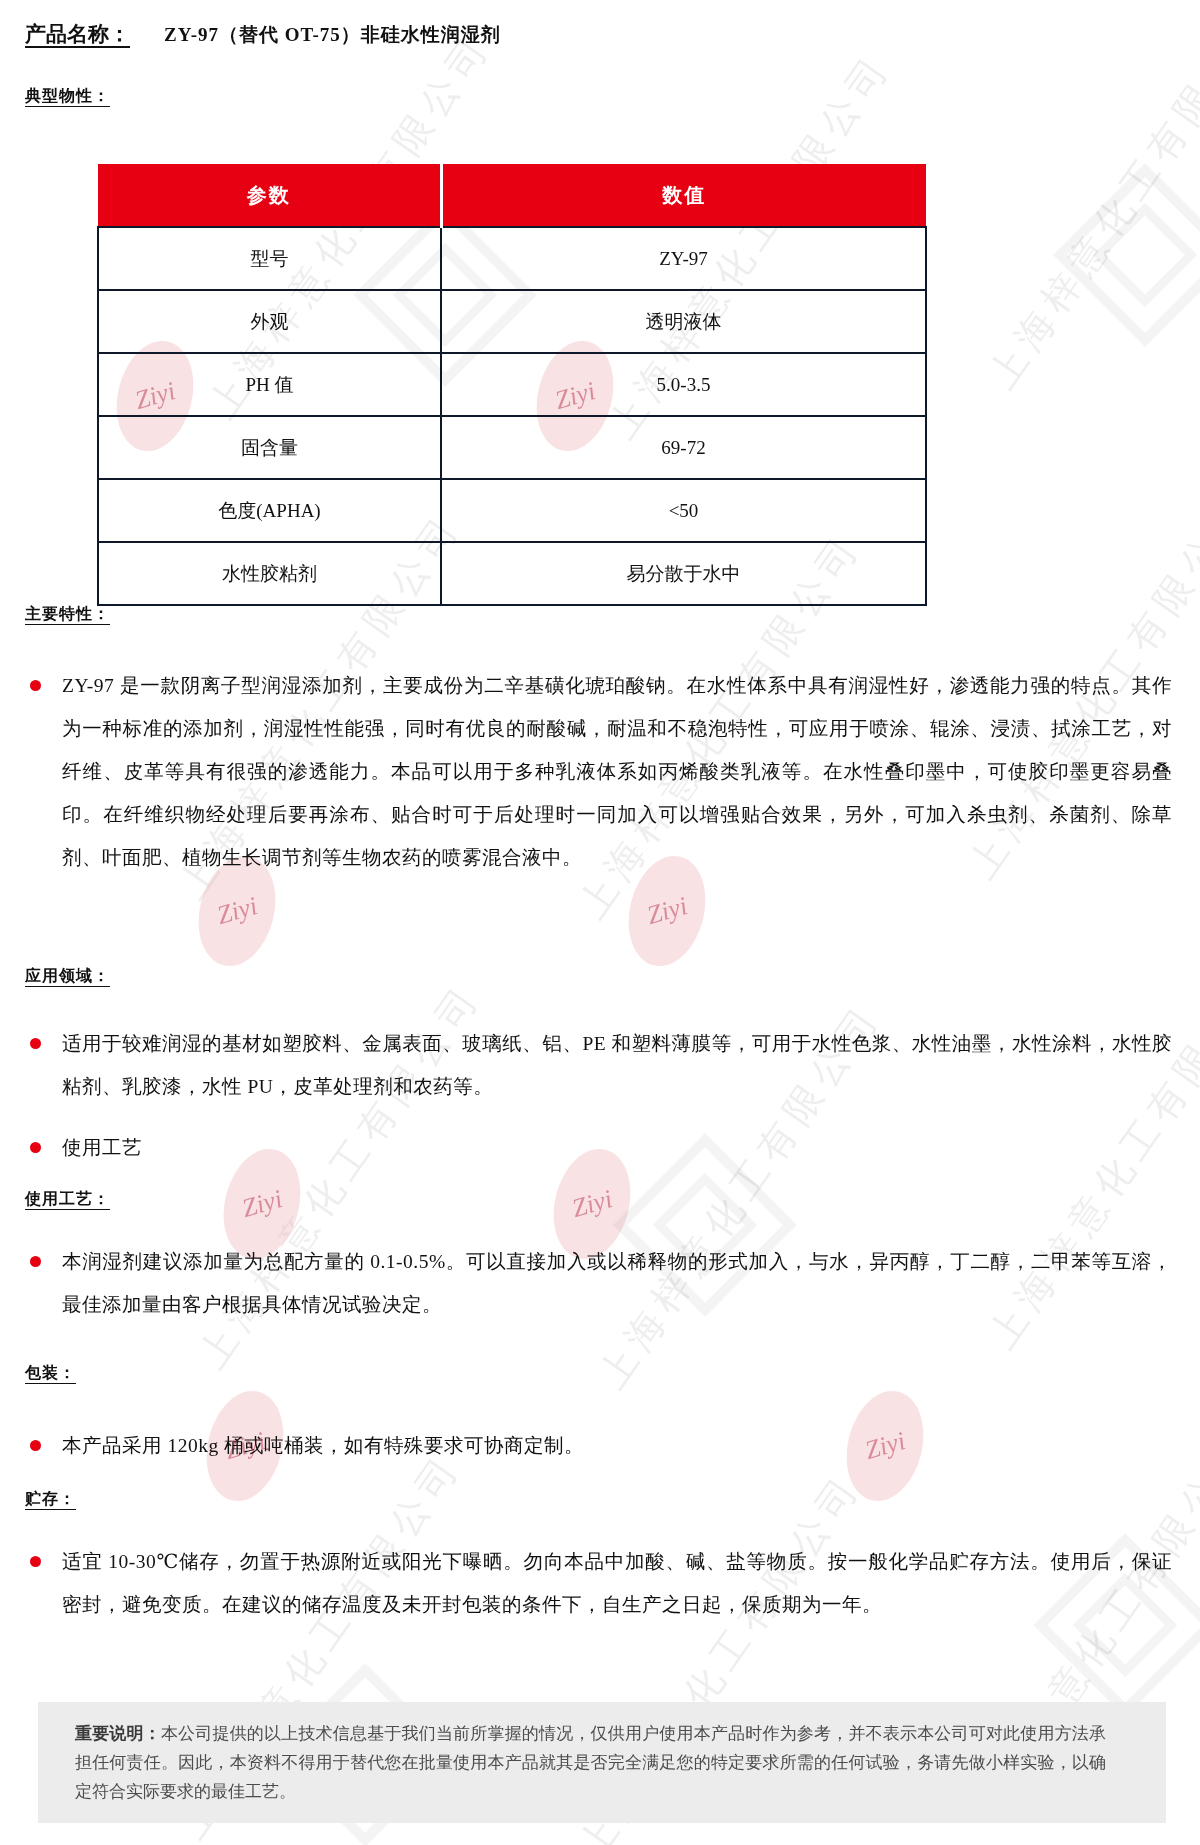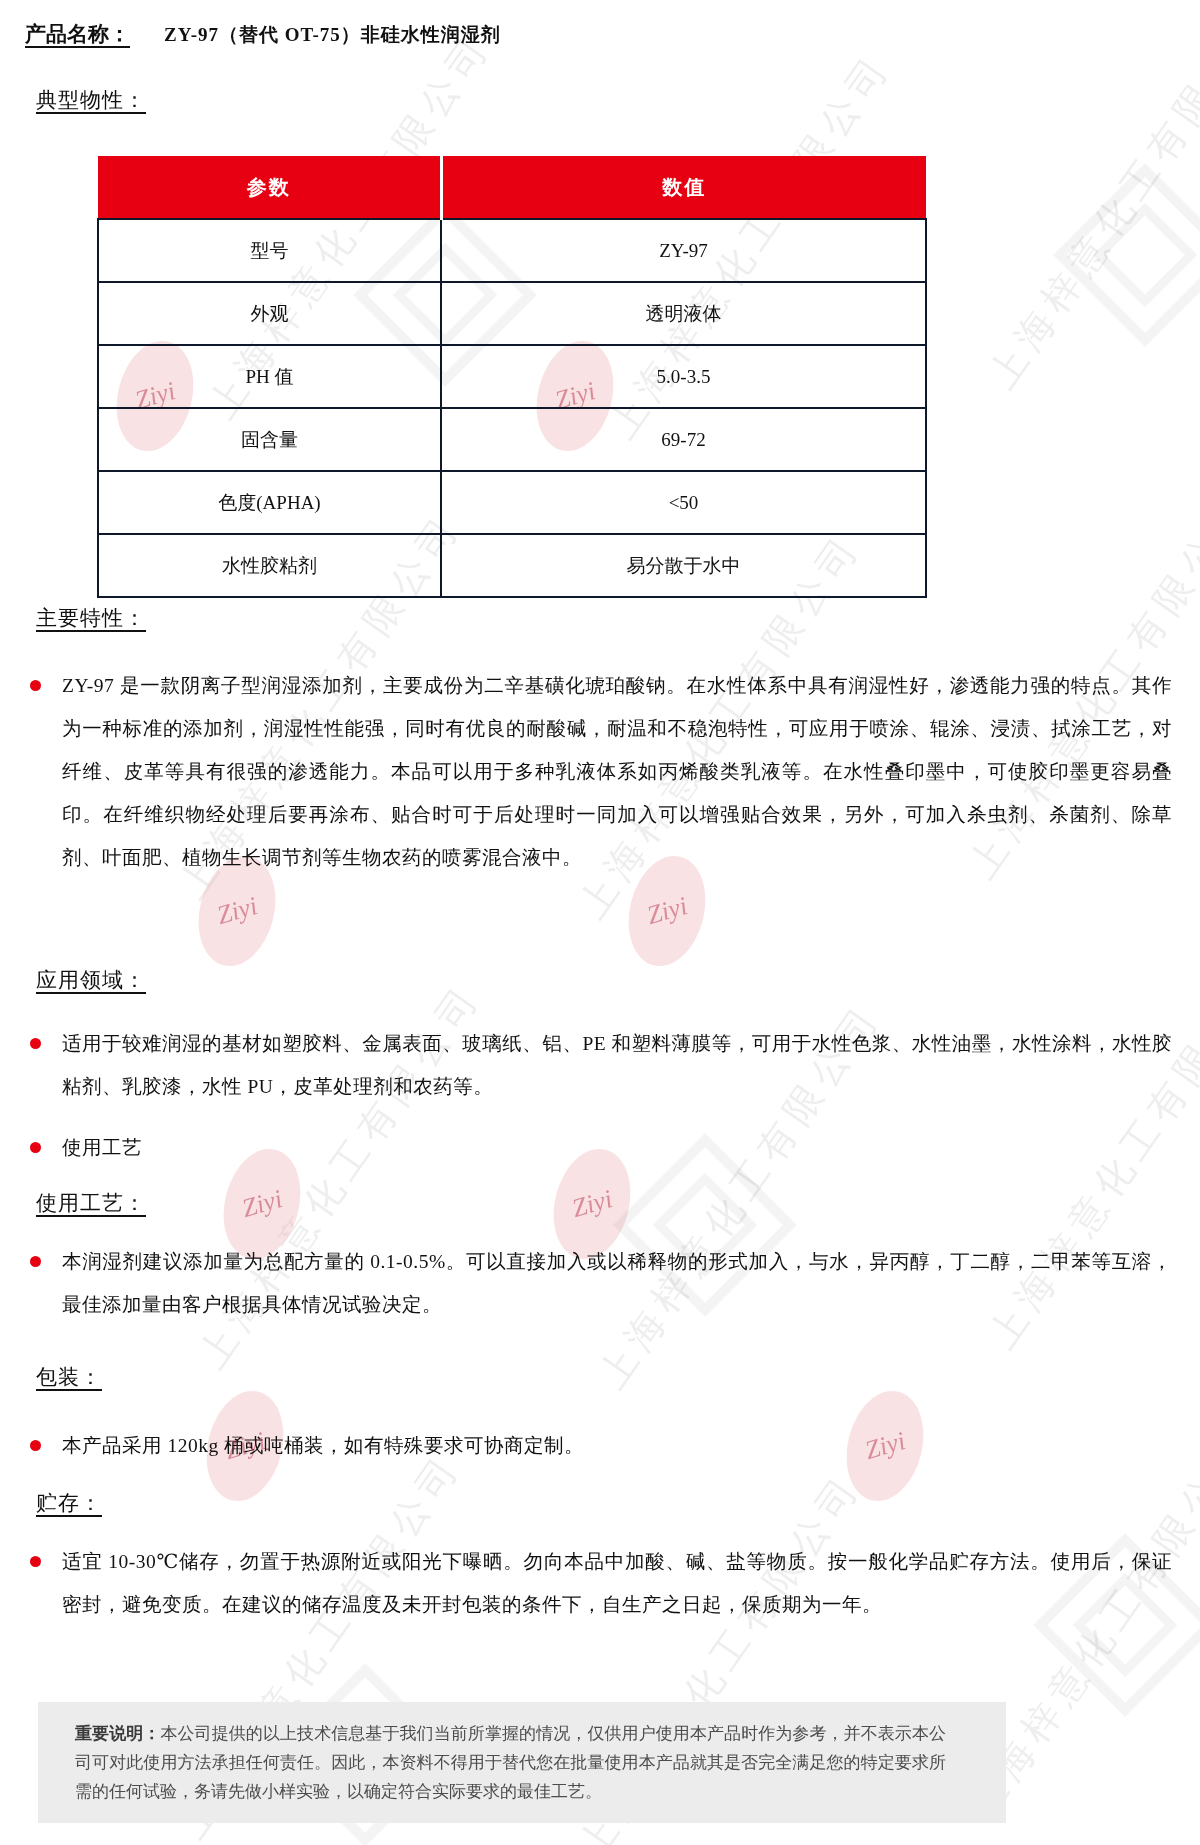--- a/index.html
+++ b/index.html
@@ -49,28 +49,28 @@
   
   .content{position:absolute;inset:0;z-index:1;border-radius:17px;}
   .header{position:absolute;top:20px;left:25px;display:flex;align-items:baseline;}
   .product-label{
     font-size:21px;font-weight:bold;
     text-decoration:underline;text-underline-offset:5px;
     padding-right:8px;
   }
   .product-title{font-size:19px;font-weight:bold;margin-left:26px;letter-spacing:1px;}
   .sec-h{
-    position:absolute;left:36px;
-    font-size:21px;font-weight:normal;
+    position:absolute;left:25px;
+    font-size:16px;font-weight:bold;
     text-decoration:underline;text-underline-offset:5px;
     letter-spacing:1px;
   }
   
   table.props{
-    position:absolute;top:156px;left:97px;width:828px;
+    position:absolute;top:164px;left:97px;width:828px;
     border-collapse:collapse;table-layout:fixed;
     font-size:19px;
   }
   table.props col.c1{width:343px;}
   table.props col.c2{width:485px;}
   table.props th{
     height:60px;
     color:#fff;font-weight:bold;font-size:20px;
     text-align:center;letter-spacing:2px;
   }
@@ -88,21 +88,21 @@
     display:block;
   }
   .bullet p{
     margin:0 0 0 32px;
     font-size:19.5px;line-height:43px;
     text-align:justify;
     letter-spacing:0.5px;
   }
   
   .disclaimer{
-    position:absolute;top:1702px;left:38px;width:968px;
+    position:absolute;top:1702px;left:38px;width:1128px;
     box-sizing:border-box;
     padding:17px 60px 17px 37px;
     font-size:17px;line-height:29px;
     color:#4c4c4c;
     text-align:justify;
   }
   .disclaimer b{color:#3a3a3a;}
 </style>
 </head>
 <body>

